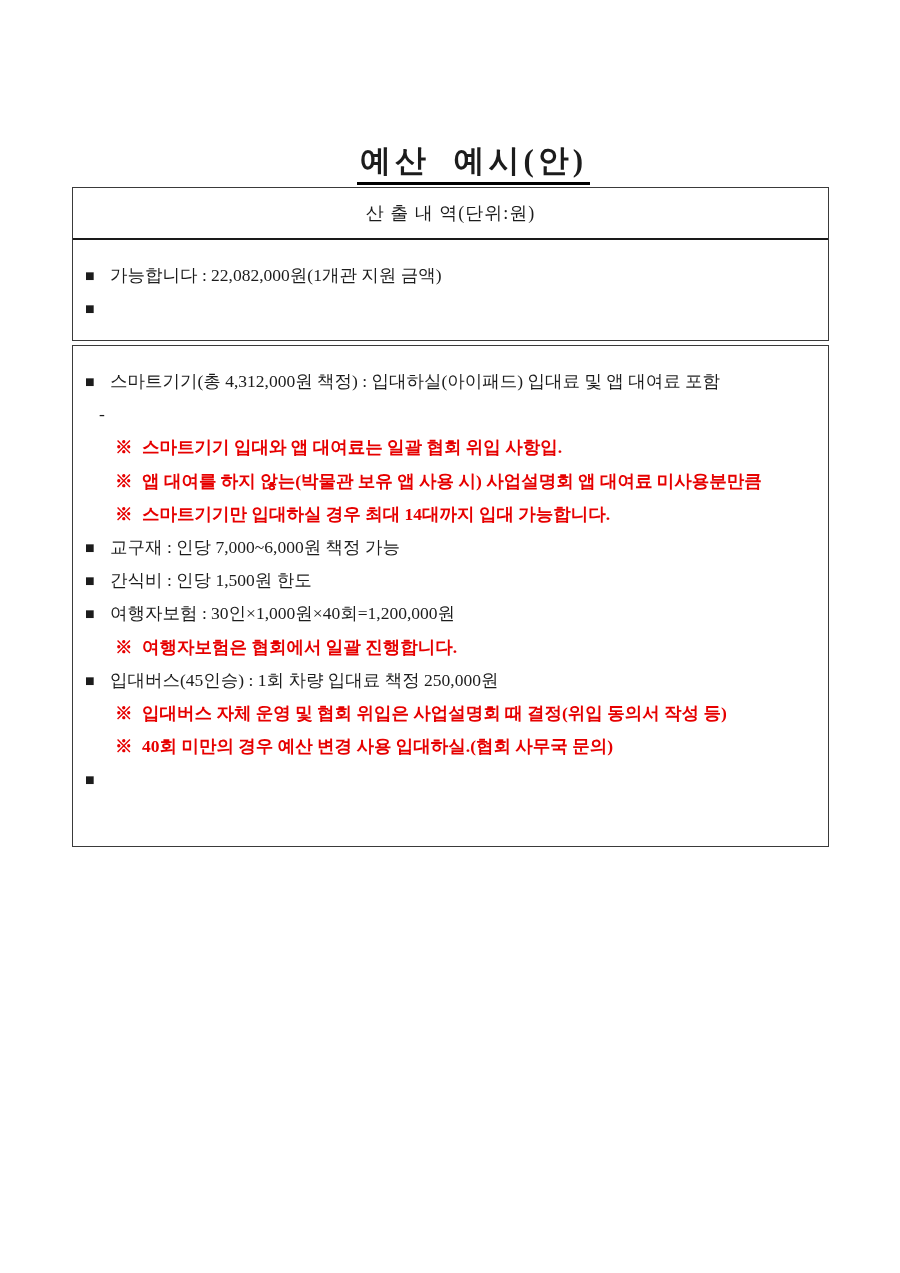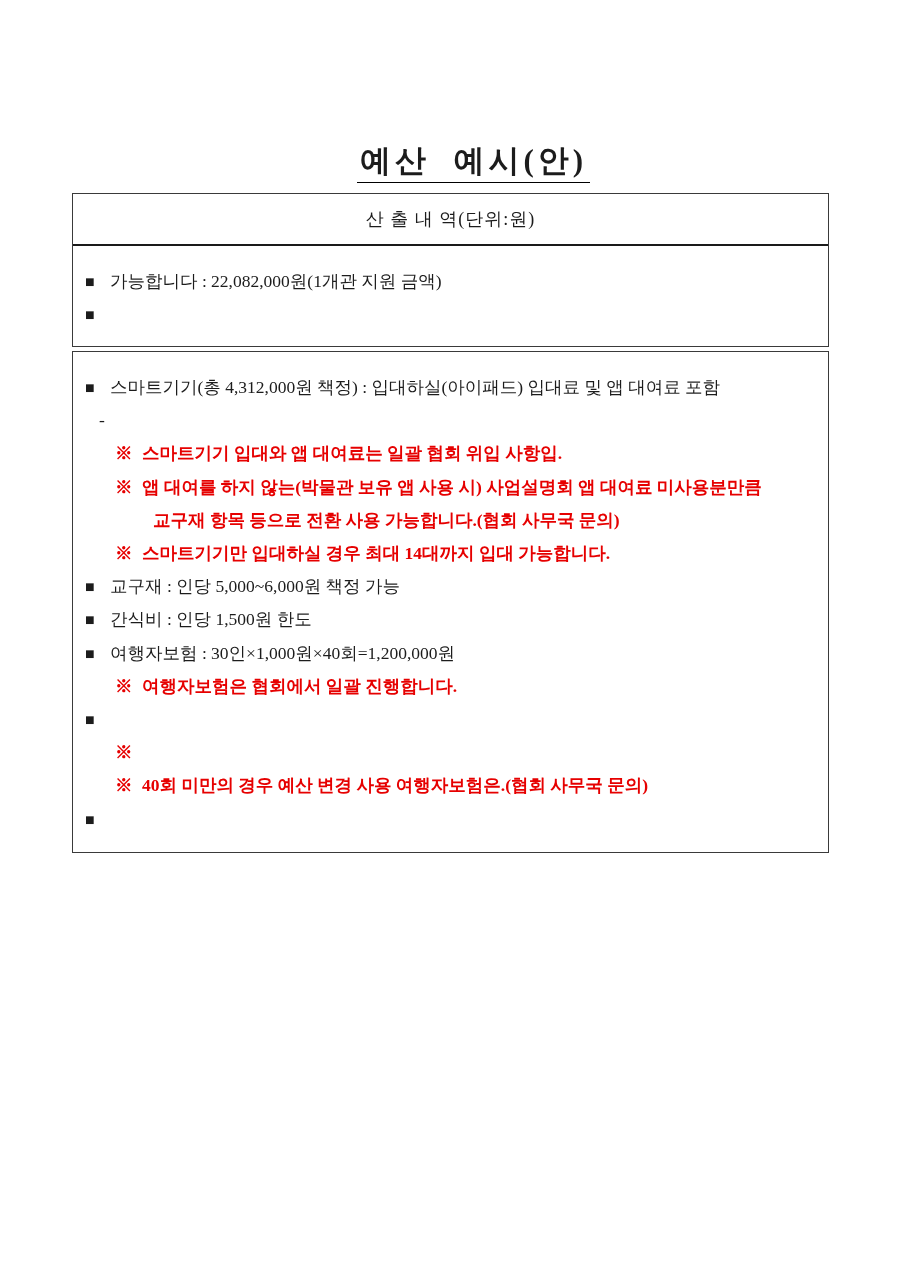--- a/index.html
+++ b/index.html
@@ -14,31 +14,30 @@
 
   
   .doc-title {
     position:absolute; top:104px; left:0; right:0;
     text-align:center;
     font-size:31px; font-weight:bold;
     letter-spacing:4px;
     white-space:pre;
   }
   .doc-title .underline {
-    border-bottom:1px solid #000000;
+    border-bottom:3px solid #000000;
     padding:0 3px 4px 3px;
   }
 
   
   .box {
     position:absolute; left:72px; width:757px;
     border:1px solid #3a3a3a;
     box-sizing:border-box;
     background:#fff;
-    margin-top:6px;
   }
   .box-summary { top:187px; height:154px; }
   .box-detail  { top:345px; height:502px; padding-top:19px; }
 
   .box-header {
     height:50px;
     border-bottom:2px solid #1a1a1a;
     display:flex; align-items:center; justify-content:center;
     font-size:18px; letter-spacing:1px;
     white-space:pre;
@@ -100,60 +99,59 @@
     <div class="line note">
       <span class="bullet">※</span>
       <span>스마트기기 입대와 앱 대여료는 일괄 협회 위입 사항입.</span>
     </div>
 
     <div class="line note">
       <span class="bullet">※</span>
       <span>앱 대여를 하지 않는(박물관 보유 앱 사용 시) 사업설명회 앱 대여료 미사용분만큼</span>
     </div>
 
-    <div class="line cont">
-      <span>교구재 항목 등으로 전환 사용 가능합니다.(협회 사무국 문의)</span>
-    </div>
 
     <div class="line note">
       <span class="bullet">※</span>
       <span>스마트기기만 입대하실 경우 최대 14대까지 입대 가능합니다.</span>
     </div>
 
     <div class="line item">
       <span class="bullet">■</span>
-      <span>교구재 : 인당 5,000~6,000원 책정 가능</span>
+      <span>교구재 : 인당 7,000~6,000원 책정 가능</span>
     </div>
 
     <div class="line item">
       <span class="bullet">■</span>
       <span>간식비 : 인당 1,500원 한도</span>
     </div>
 
     <div class="line item">
       <span class="bullet">■</span>
       <span>여행자보험 : 30인×1,000원×40회=1,200,000원</span>
     </div>
 
     <div class="line note">
       <span class="bullet">※</span>
       <span>여행자보험은 협회에서 일괄 진행합니다.</span>
     </div>
 
     <div class="line item">
       <span class="bullet">■</span>
+      <span>입대버스(45인승) : 1회 차량 입대료 책정 250,000원</span>
     </div>
 
     <div class="line note">
       <span class="bullet">※</span>
+      <span>입대버스 자체 운영 및 협회 위입은 사업설명회 때 결정(위입 동의서 작성 등)</span>
     </div>
 
     <div class="line note">
       <span class="bullet">※</span>
-      <span>40회 미만의 경우 예산 변경 사용 여행자보험은.(협회 사무국 문의)</span>
+      <span>40회 미만의 경우 예산 변경 사용 입대하실.(협회 사무국 문의)</span>
     </div>
 
     <div class="line item">
       <span class="bullet">■</span>
     </div>
 
   </div>
 
 </div>
 

